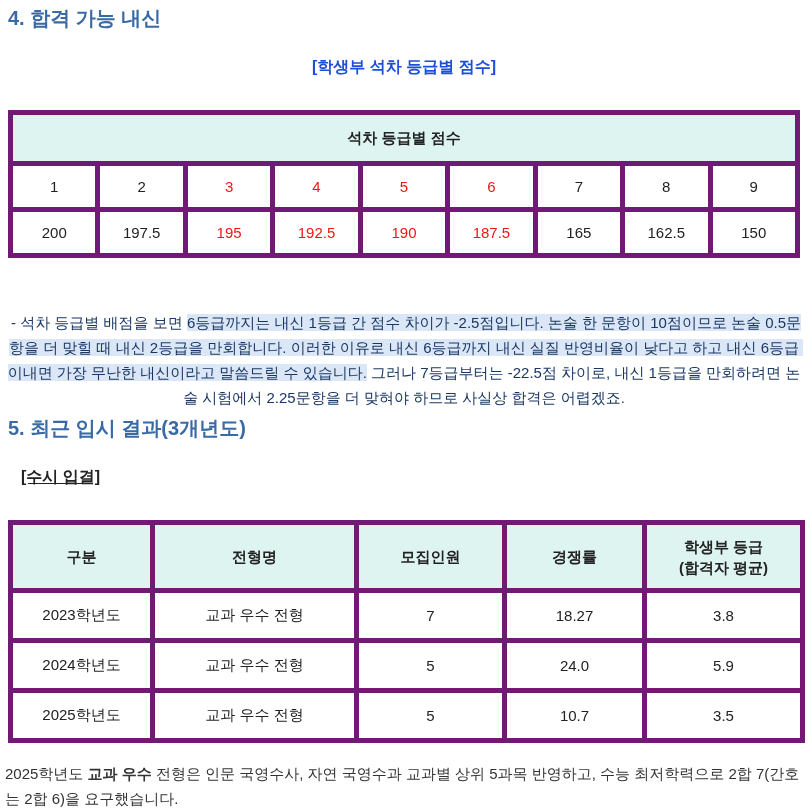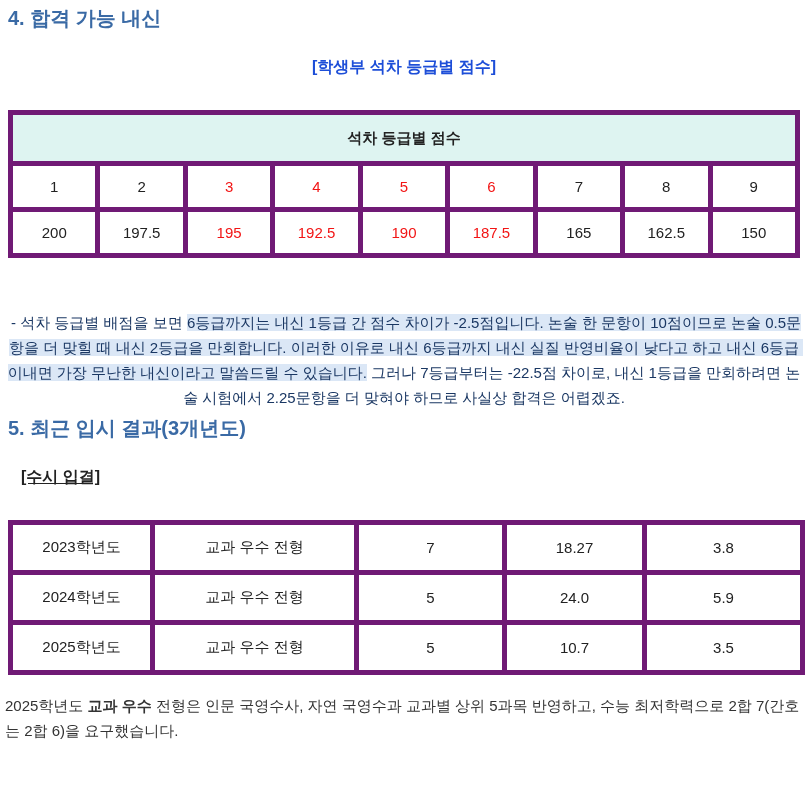--- a/index.html
+++ b/index.html
@@ -110,20 +110,27 @@
 
 <table id="results-table">
   <colgroup>
     <col class="c1">
       <col class="c2">
       <col class="c3">
       <col class="c4">
       <col class="c5">
   </colgroup>
   <tbody>
+    <tr class="head-row">
+      <td class="thead">구분</td>
+      <td class="thead">전형명</td>
+      <td class="thead">모집인원</td>
+      <td class="thead">경쟁률</td>
+      <td class="thead"><span>학생부 등급</span><br><span>(합격자 평균)</span></td>
+    </tr>
     <tr class="data-row">
       <td>2023학년도</td>
       <td>교과 우수 전형</td>
       <td>7</td>
       <td>18.27</td>
       <td>3.8</td>
     </tr>
     <tr class="data-row">
       <td>2024학년도</td>
       <td>교과 우수 전형</td>

